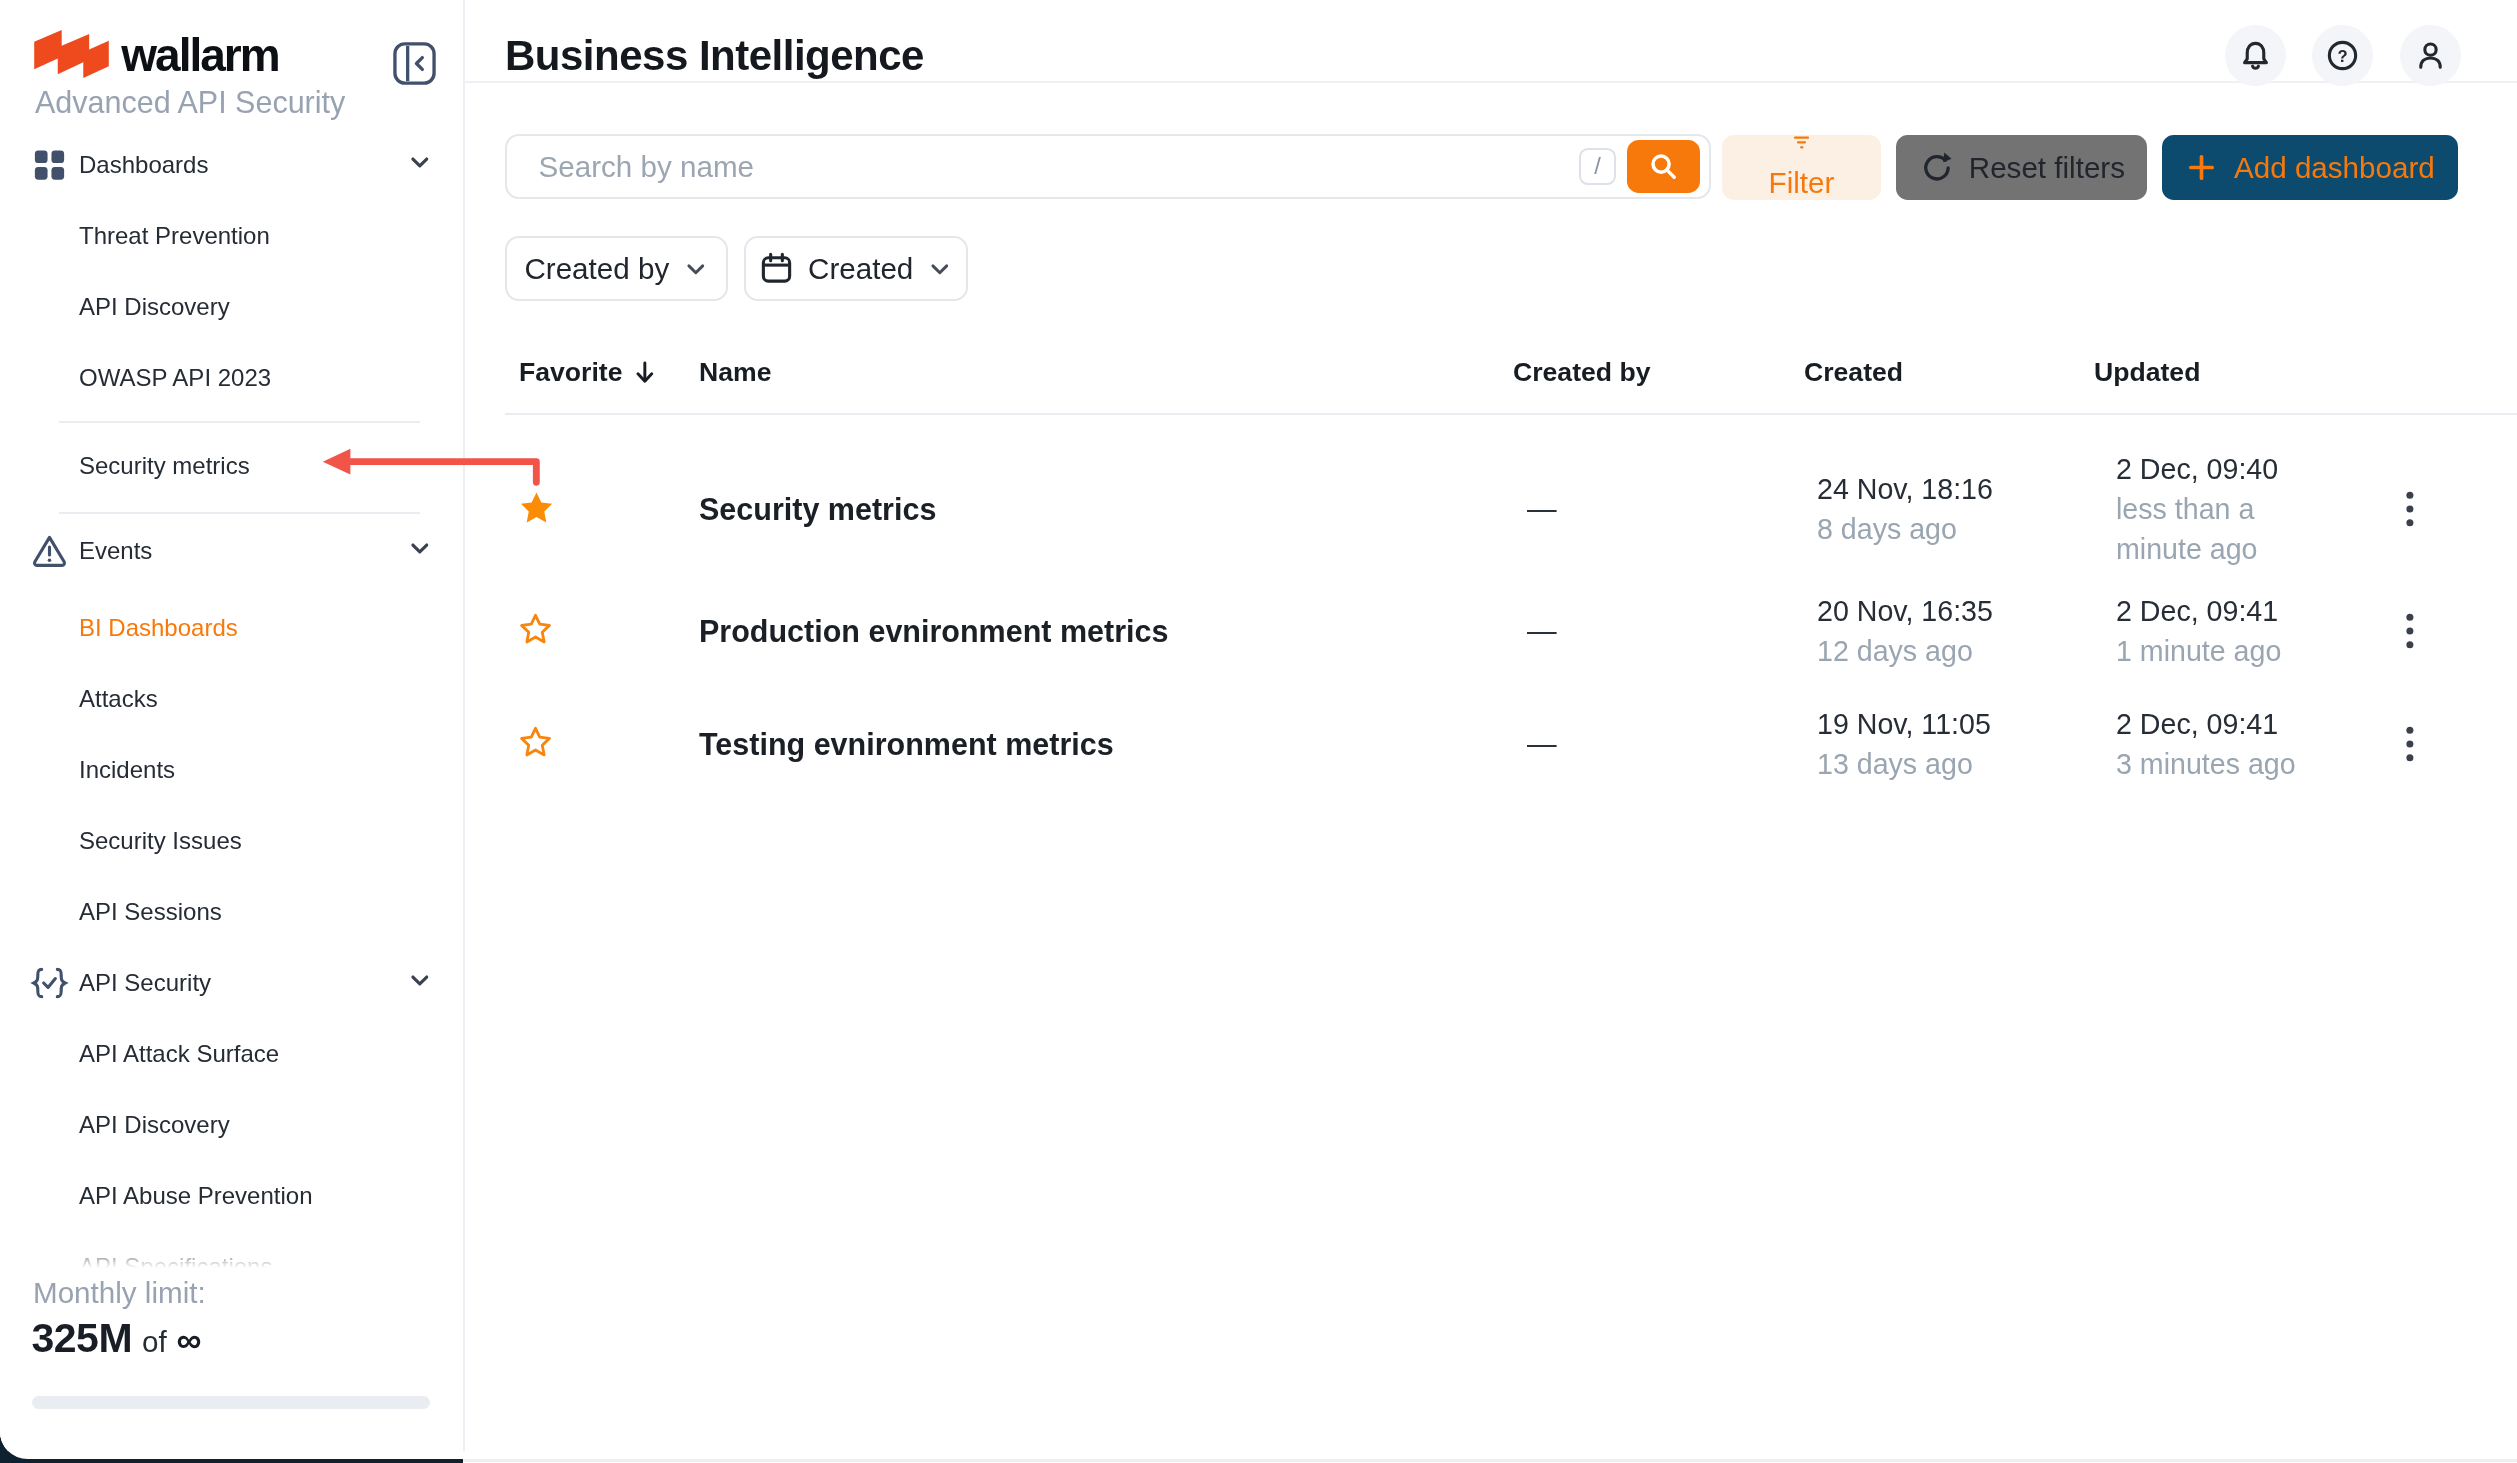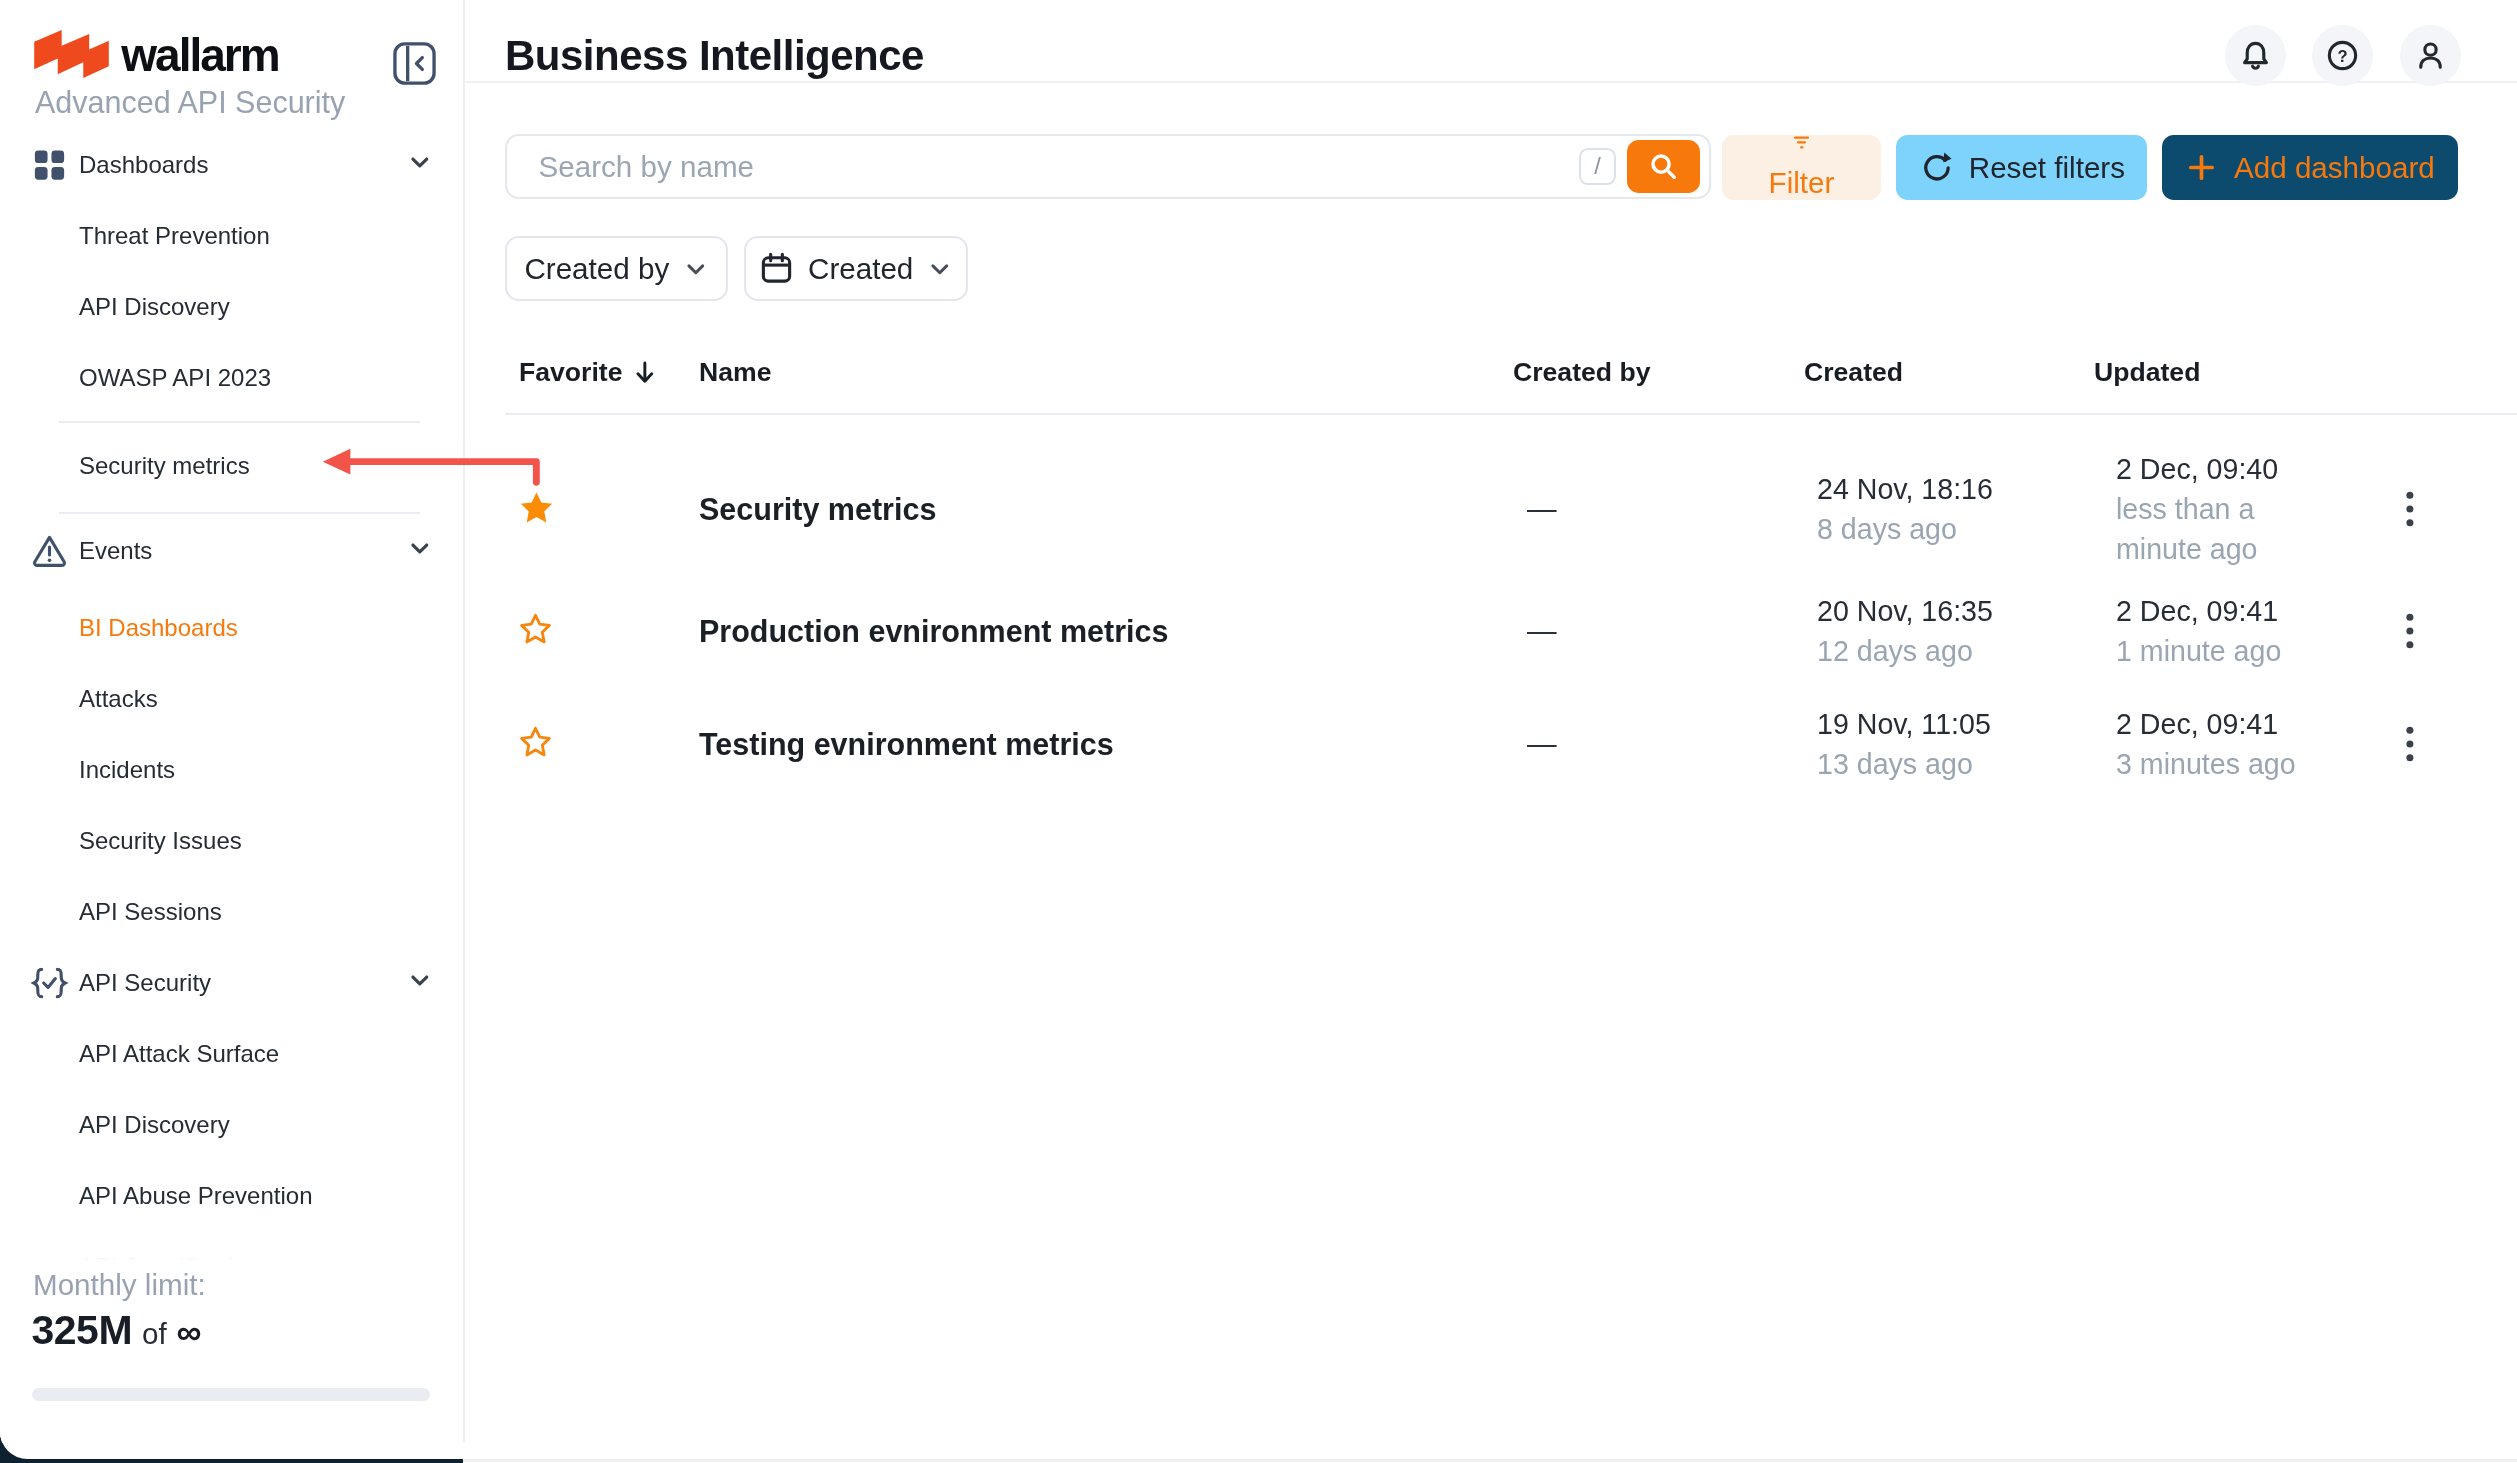--- a/index.html
+++ b/index.html
@@ -9,21 +9,21 @@
 
   
   .dark-peek { position:absolute; left:0; bottom:0; width:463px; height:43px; background:#0E2130; }
   .bottom-strip-right { position:absolute; left:463px; right:0; bottom:2px; height:3px; background:#EDEFF2; }
 
   
   .app { position:absolute; left:0; top:0; right:0; bottom:4.9px; background:#ffffff;
          border-bottom-left-radius:27.6px; overflow:hidden; }
 
   
-  .sidebar { position:absolute; left:0; top:0; bottom:16px; width:465px; background:#fff;
+  .sidebar { position:absolute; left:0; top:0; bottom:8px; width:465px; background:#fff;
              border-right:2px solid #ECEFF3; }
   .logo-row { position:absolute; left:32.5px; top:25.6px; height:59px; display:flex; align-items:center; }
   .logo-mark { width:77px; height:53px; }
   .logo-text { margin-left:11.8px; font-size:46px; font-weight:700; color:#0C0F13; letter-spacing:-2px; }
   .collapse-btn { position:absolute; right:25.6px; top:41px; width:45px; height:45px; cursor:pointer; }
   .subtitle { position:absolute; left:35px; top:85px; font-size:30.5px; color:#98A2B1; white-space:nowrap; }
 
   .nav { position:absolute; top:129px; left:0; right:2px; }
   .nav-row { height:71px; display:flex; align-items:center; padding-left:79px;
              font-size:24px; color:#262C35; position:relative; cursor:pointer; white-space:nowrap; }
@@ -58,21 +58,21 @@
   .slash-badge { position:absolute; left:1074px; top:13.8px; width:37px; height:37px; border:2px solid #DDE1E8;
                  border-radius:8.9px; display:flex; align-items:center; justify-content:center;
                  font-size:23.6px; color:#8A94A3; }
   .search-btn { position:absolute; left:1122px; top:5.9px; width:73px; height:53px; background:#F8790B;
                 border:none; border-radius:11.8px; display:flex; align-items:center; justify-content:center; cursor:pointer; }
 
   .pill-btn { position:absolute; top:135px; height:65px; border:none; border-radius:11.8px; display:flex;
               align-items:center; justify-content:center; gap:15.8px; font-family:"Liberation Sans", sans-serif;
               font-size:29.6px; cursor:pointer; }
   .btn-filter { left:1257px; width:159px; background:#FCF0E5; color:#F8790B;flex-direction:column; }
-  .btn-reset  { left:1431px; width:251px; background:#7dd3fc; color:#21262E; }
+  .btn-reset  { left:1431px; width:251px; background:#737373; color:#21262E; }
   .btn-add    { left:1697px; width:296px; background:#0c4a6e; color:#F8790B; }
 
   .drop-btn { position:absolute; top:236px; height:65px; background:#fff; border:2px solid #E3E7EC;
               border-radius:13.8px; display:flex; align-items:center; justify-content:center; gap:13.8px;
               font-family:"Liberation Sans", sans-serif; font-size:29.6px; color:#21262E; cursor:pointer; }
   .btn-createdby { left:40px; width:223px; }
   .btn-created   { left:279px; width:224px; }
 
   
   .thead { position:absolute; top:347px; left:0; right:0; height:51px; font-size:26.6px; font-weight:700; color:#181D24; }

